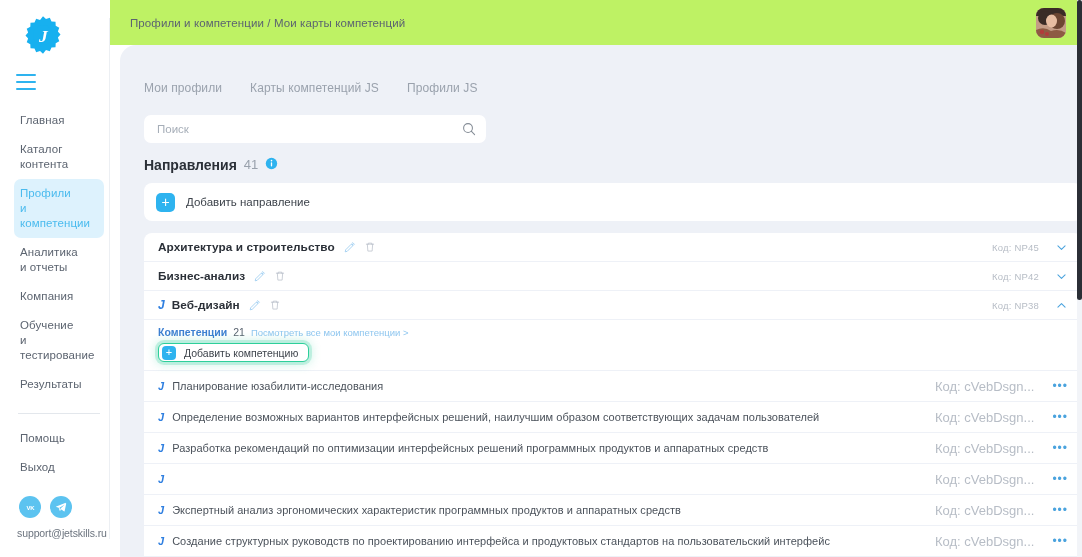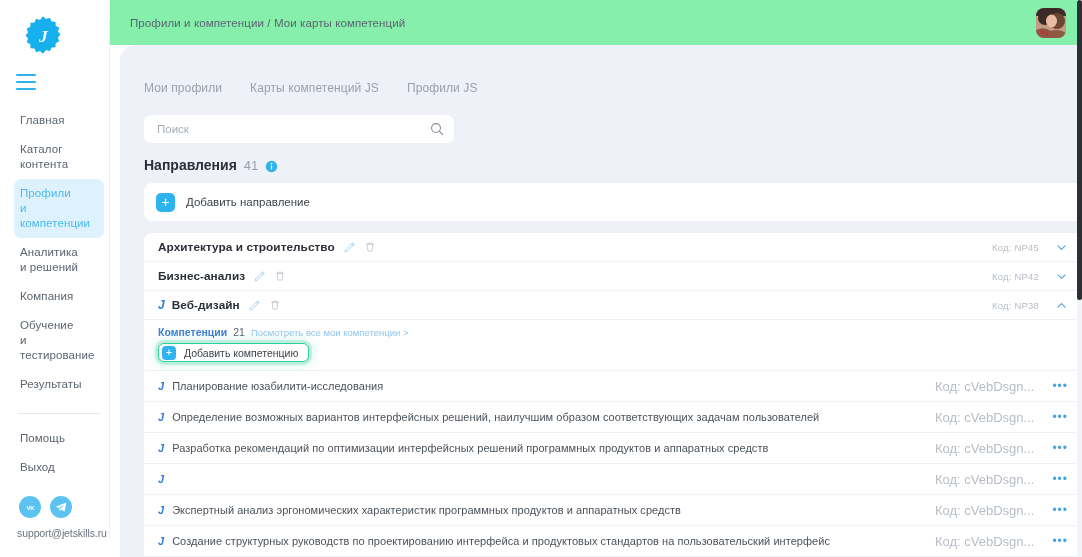--- a/index.html
+++ b/index.html
@@ -93,21 +93,21 @@
     flex: 1;
     height: 557px;
     position: relative;
     background: #ffffff;
     overflow: hidden;
   }
   .topbar {
     height: 45px;
     display: flex; align-items: center;
     padding: 0 16px 0 20px;
-    background: #86efac;
+    background: #bef264;
   }
   .breadcrumb {
     font-size: 11.5px;
     color: #5c6470;
     letter-spacing: .1px;
     cursor: pointer;
   }
   .avatar {
     margin-left: auto;
     width: 30px; height: 30px;
@@ -153,40 +153,40 @@
     content: "";
     position: absolute;
     left: 0; right: 0; bottom: 0;
     height: 2.5px; background: #2eb3ef;
     border-radius: 2px;
   }
 
   
   .search-wrap { padding: 12px 0 0 24px; }
   .search-box {
-    width: 310px; height: 28px;
+    width: 342px; height: 28px;
     background: #ffffff;
     border-radius: 7px;
     display: flex; align-items: center;
     padding: 0 10px 0 13px;
   }
   .search-box input {
     flex: 1;
     border: none; outline: none;
     font-size: 11.5px;
     color: #3d434b;
     background: transparent;
     font-family: "Liberation Sans", sans-serif;
   }
   .search-box input::placeholder { color: #a6aeb8; }
   .search-ico { flex: none; opacity:.85; }
 
   
   .section-head {
-    display: flex; align-items: flex-end; gap: 7px;
+    display: flex; align-items: flex-start; gap: 7px;
     padding: 14px 0 0 24px;
   }
   .section-title { font-size: 14px; font-weight: 700; color: #2b3038; }
   .section-count { font-size: 13px; color: #99a1ac; }
   .info-ico { width: 13px; height: 13px; }
 
   
   .add-card {
     margin: 10px 0 0 24px;
     margin-right: 0;
@@ -324,21 +324,21 @@
       <i></i>
       <i></i>
     </div>
 
     <nav class="nav">
       <div class="nav-item">Главная</div>
       <div class="nav-item">Каталог контента</div>
       <div class="nav-item active">Профили
 и компетенции</div>
       <div class="nav-item">Аналитика
-и решений</div>
+и отчеты</div>
       <div class="nav-item">Компания</div>
       <div class="nav-item">Обучение
 и тестирование</div>
       <div class="nav-item">Результаты</div>
     </nav>
 
     <div class="nav-sep"></div>
 
     <div class="nav-bottom">
       <div class="nav-item">Помощь</div>

